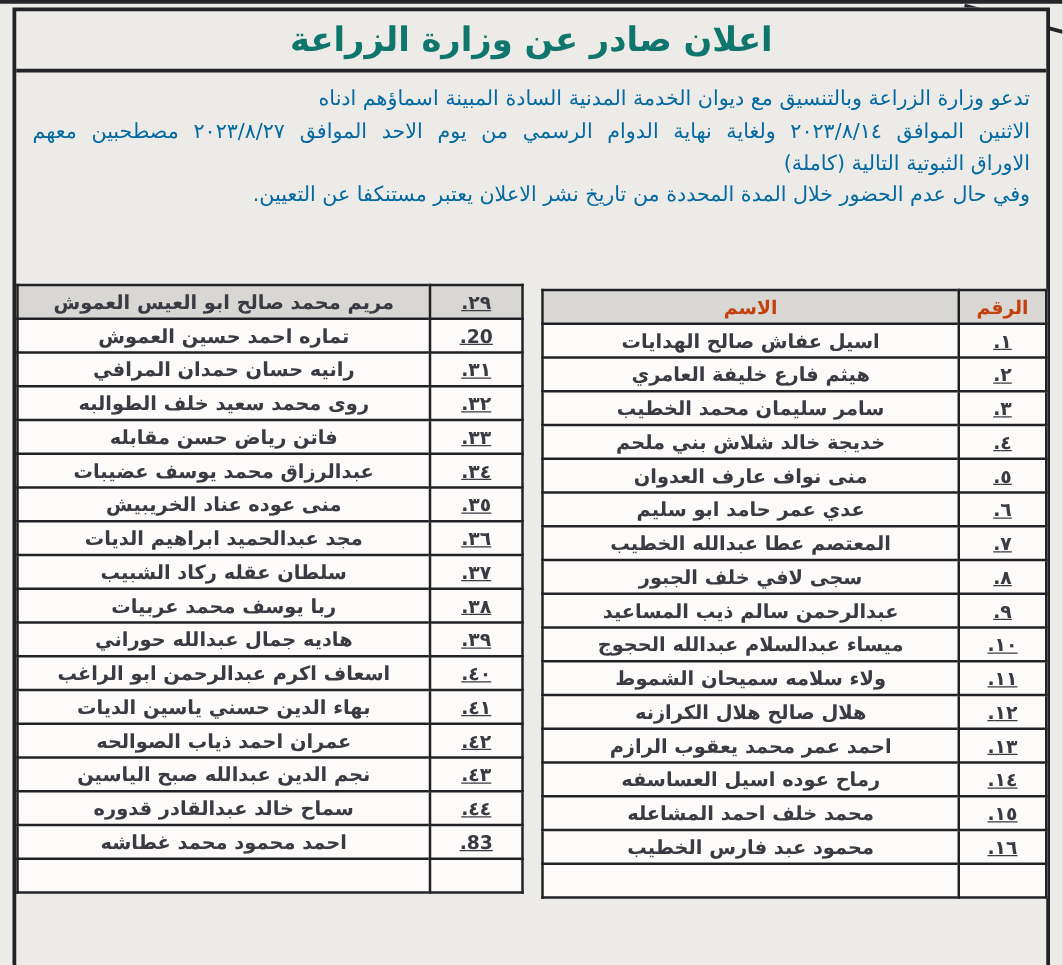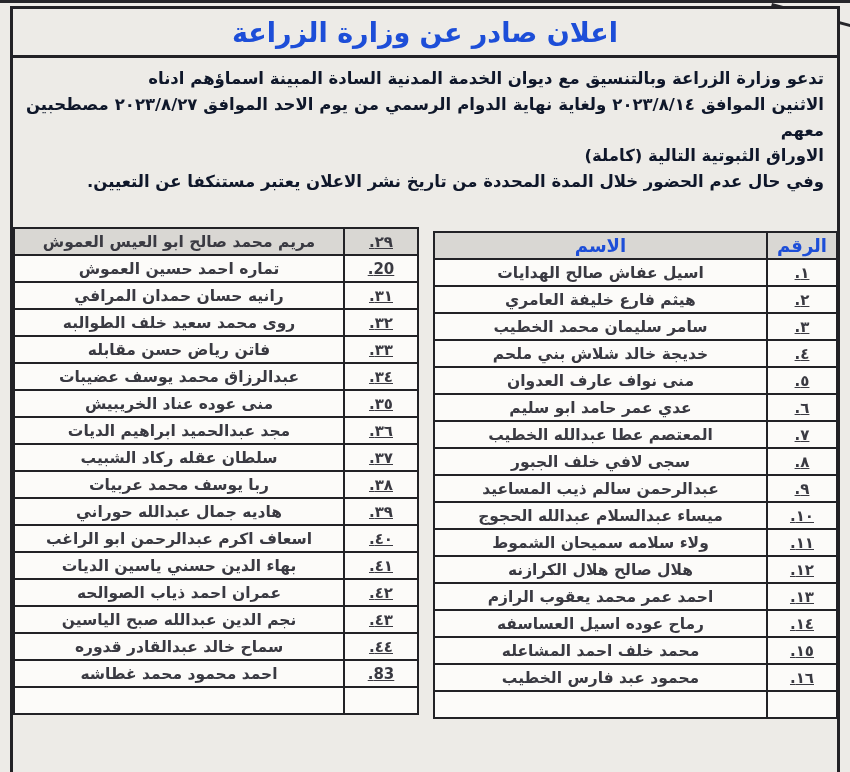--- a/index.html
+++ b/index.html
@@ -16,41 +16,41 @@
                background:#26262a; transform:rotate(15deg); transform-origin:left top; }
   .frame {
     position:absolute; left:10px; top:6px; width:830px; height:800px;
     border:3px solid #222226; background:#edebe7;
   }
   .title-strip {
     height:49px; border-bottom:3px solid #222226;
     display:flex; align-items:center; justify-content:center;
   }
   .title-strip h1 {
-    font-size:27px; font-weight:bold; color:#1d4ed8; letter-spacing:0;
+    font-size:27px; font-weight:bold; color:#0f766e; letter-spacing:0;
   }
   .body-text { padding:8px 13px 0 13px; }
   .body-text .line {
-    font-size:16.5px; font-weight:bold; line-height:25.8px;
-    text-align:right; white-space:normal; color:#0f172a;
+    font-size:16.5px; font-weight:normal; line-height:25.8px;
+    text-align:right; white-space:normal; color:#0369a1;
   }
   .body-text .line.j { text-align:justify; text-align-last:justify; }
 
   table {
     position:absolute; border-collapse:collapse; table-layout:fixed;
     background:#fcfbf9;
   }
   .table-left  { left:13px;  top:227px; width:406px; }
   .table-right { left:433px; top:231px; width:405px; }
   td, th {
     border:2px solid #222226; height:27px; overflow:hidden;
     font-size:15.5px; font-weight:bold; color:#3a3a42;
     text-align:center; vertical-align:middle; padding:1px 4px;
   }
-  th { font-size:18px; color:#1d4ed8;margin-top:10px; }
+  th { font-size:15px; color:#c2410c;margin-top:10px; }
   .table-left  .col-num { width:74px; }
   .table-right .col-num { width:70px; }
   .shaded td, thead th { background:#d9d7d3; }
   .num-cell { font-size:15px;text-decoration:underline; }
 </style>
 </head>
 <body>
 
 <div class="page">
   <div class="scan-top"></div>

